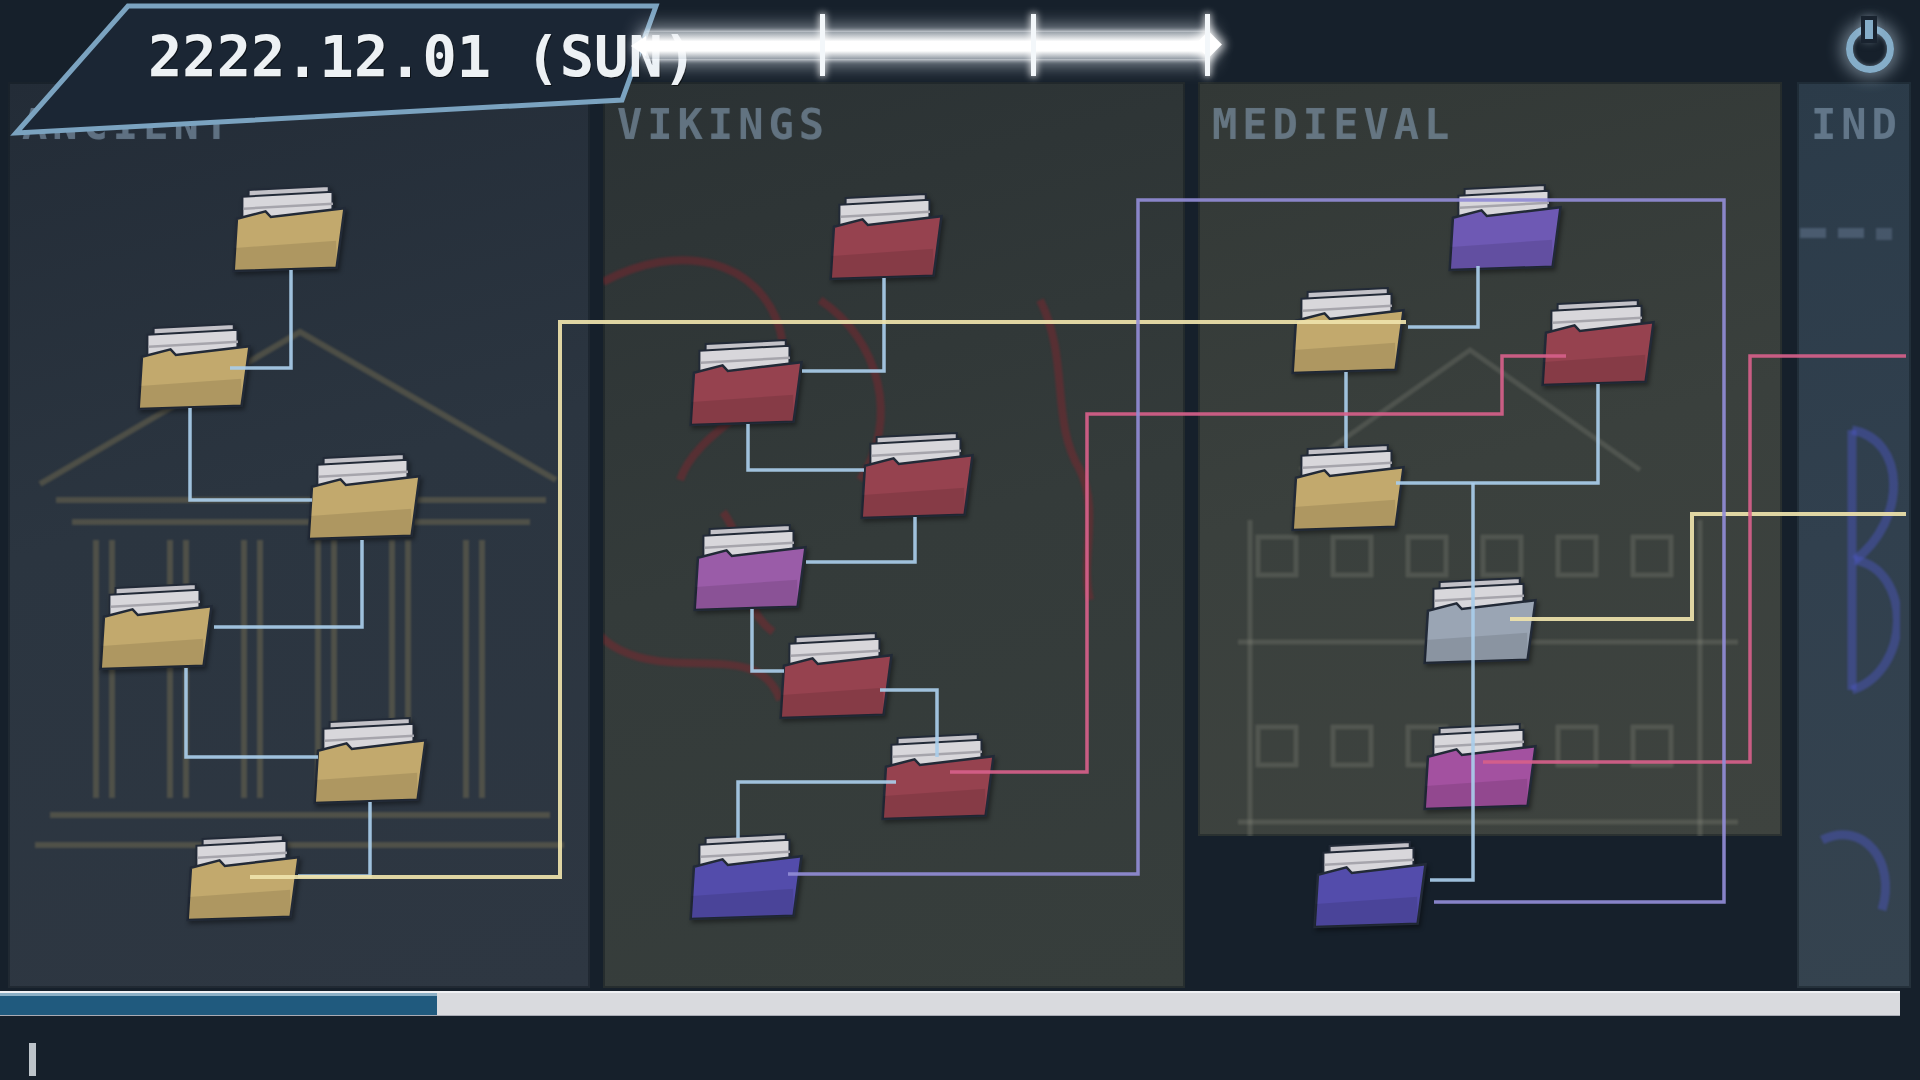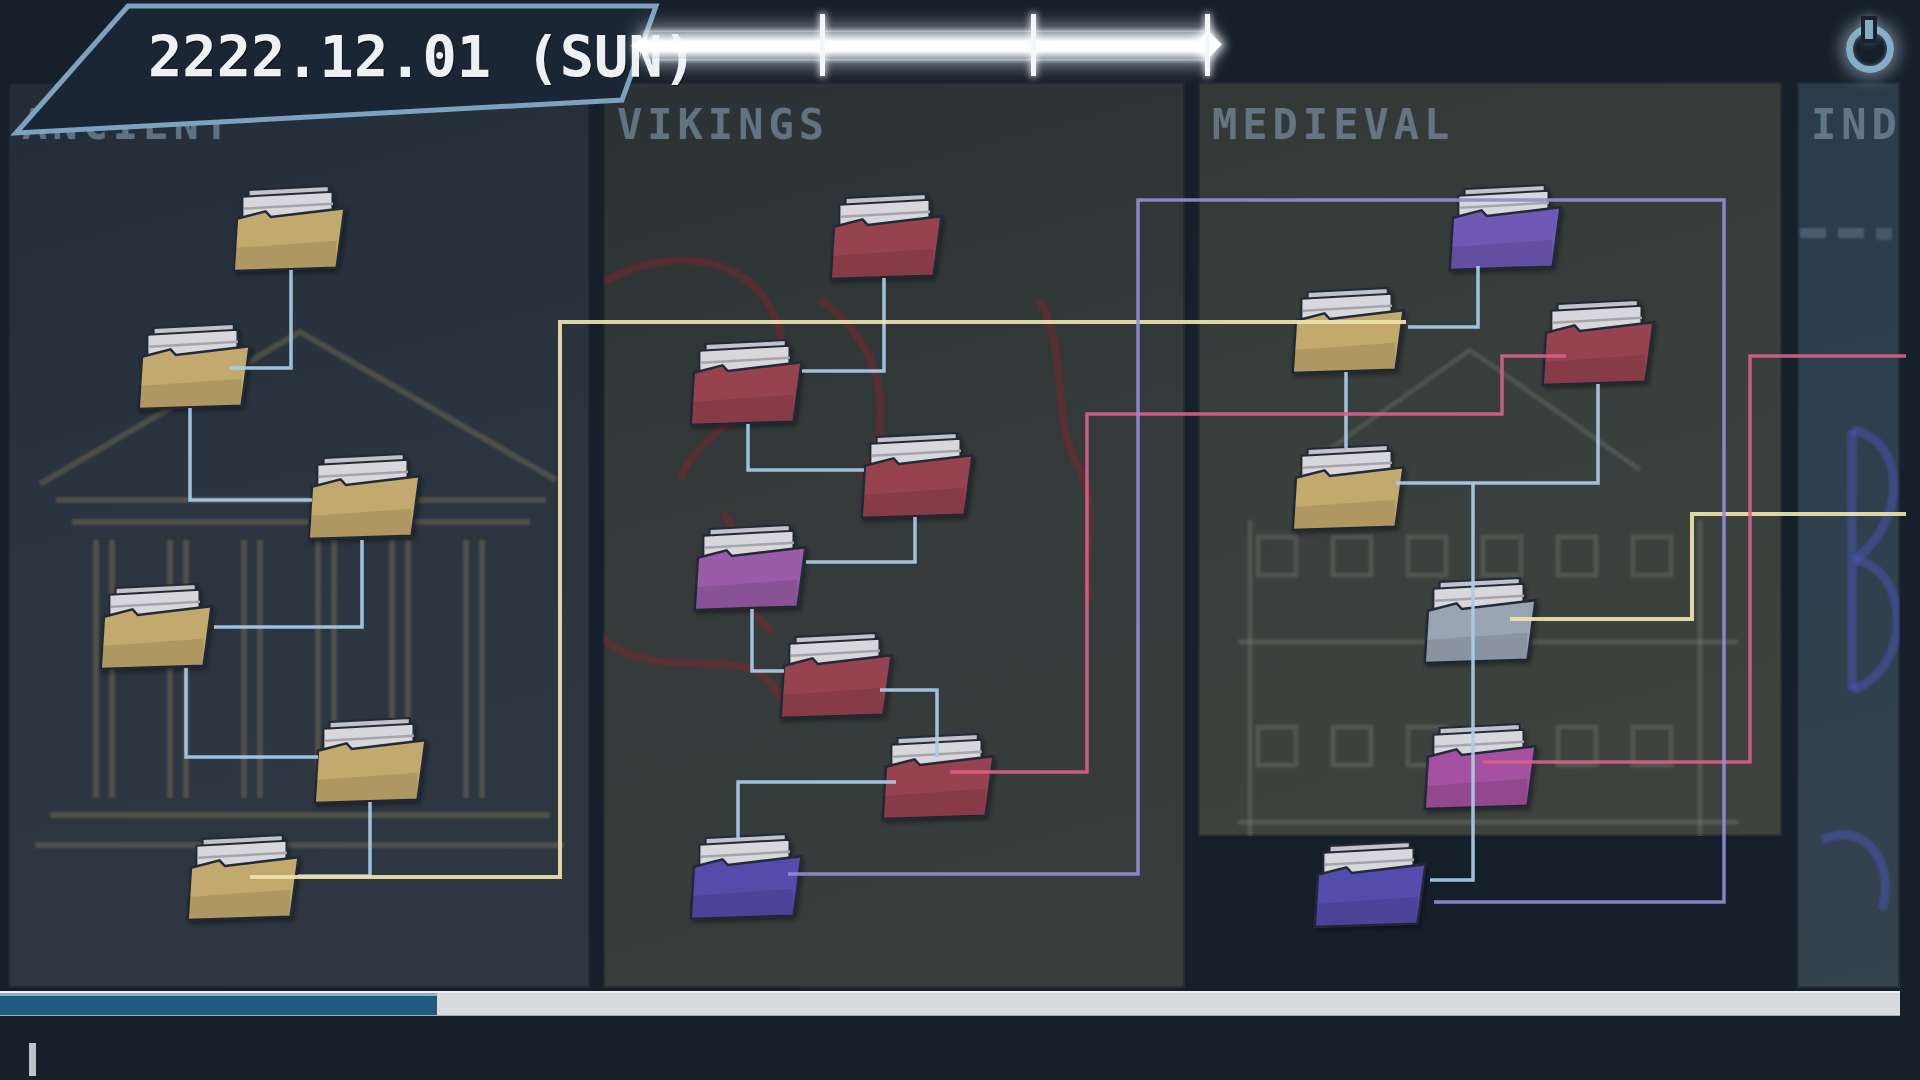--- a/index.html
+++ b/index.html
@@ -133,21 +133,21 @@
         <rect x="60" y="785" width="38" height="38"></rect>
             <rect x="135" y="785" width="38" height="38"></rect>
         <rect x="210" y="785" width="38" height="38"></rect>
             <rect x="285" y="785" width="38" height="38"></rect>
       </g>
       <path d="M 40,560 L 540,560 M 40,740 L 540,740"></path>
     </g>
   </svg>
 <div class="panel-title">MEDIEVAL</div>
     </div>
-    <div class="panel panel-industrial" style="left: 1797px; top: 82px; width: 103px; height: 906px;">
+    <div class="panel panel-industrial" style="left: 1797px; top: 82px; width: 114px; height: 906px;">
   <svg class="deco" width="103" height="906" viewBox="0 0 103 906">
     <g fill="none">
       <g stroke="rgba(130,150,180,.35)" stroke-width="10">
         <path d="M 3,151 L 29,151 M 41,151 L 67,151"></path>
       </g>
       <rect x="79" y="146" width="16" height="12" fill="rgba(130,150,180,.3)"></rect>
       <g stroke="rgba(80,90,210,.40)" stroke-width="9">
         <path d="M 55,348 L 55,608"></path>
         <path d="M 55,348 C 110,358 110,438 58,478"></path>
         <path d="M 58,478 C 115,488 115,588 55,608"></path>

